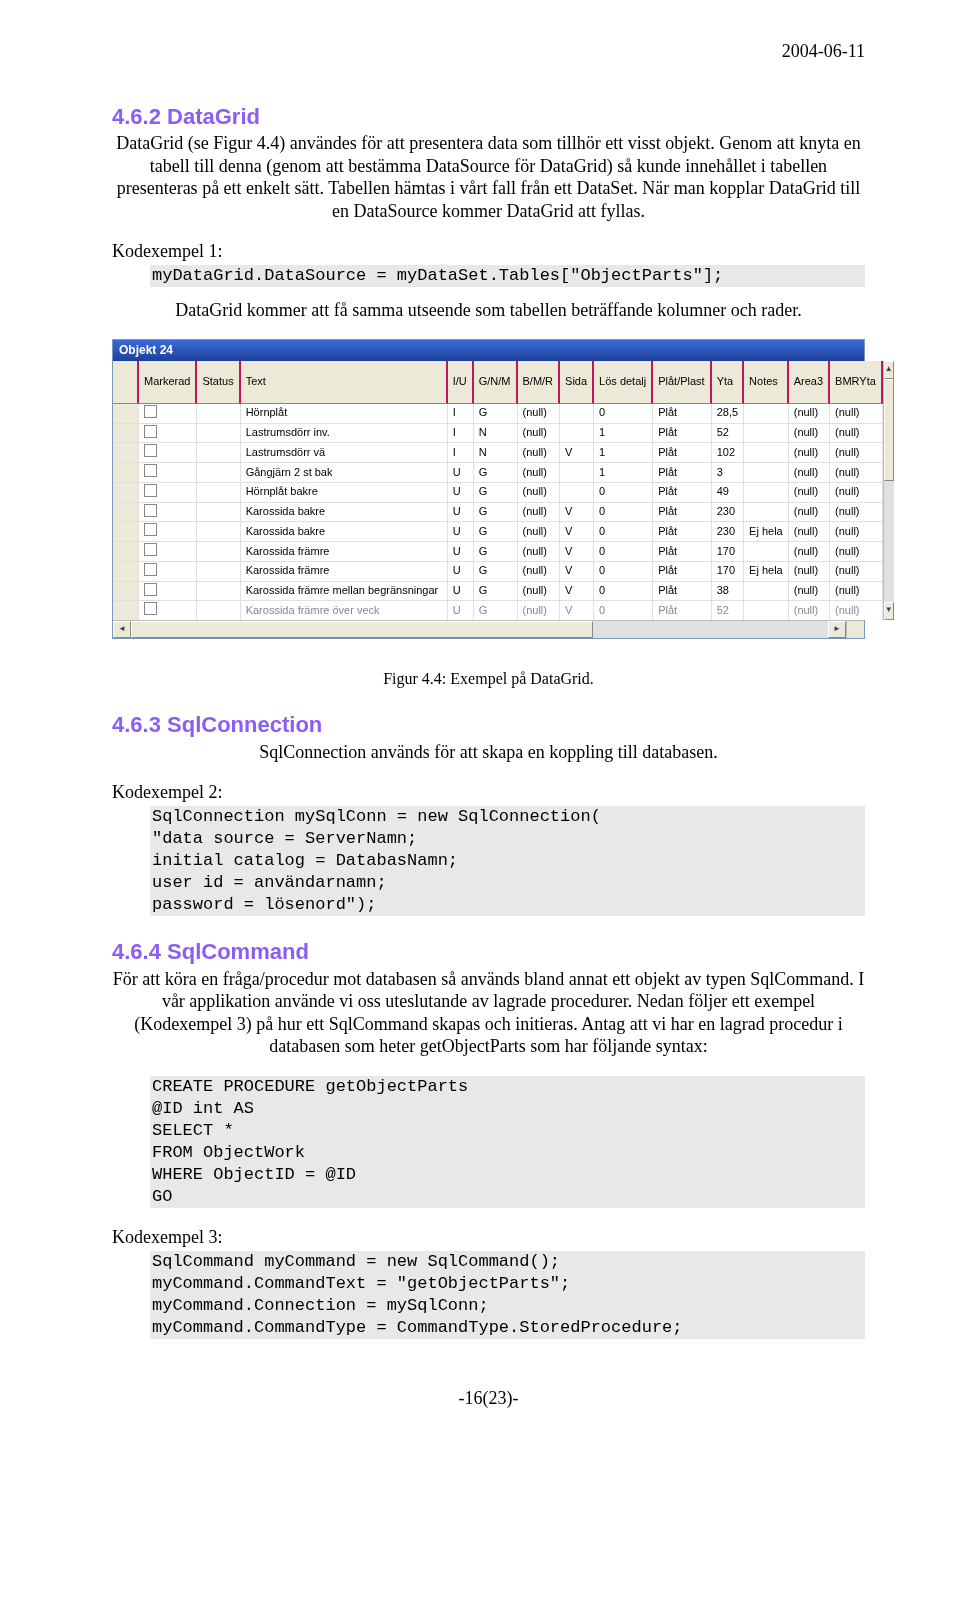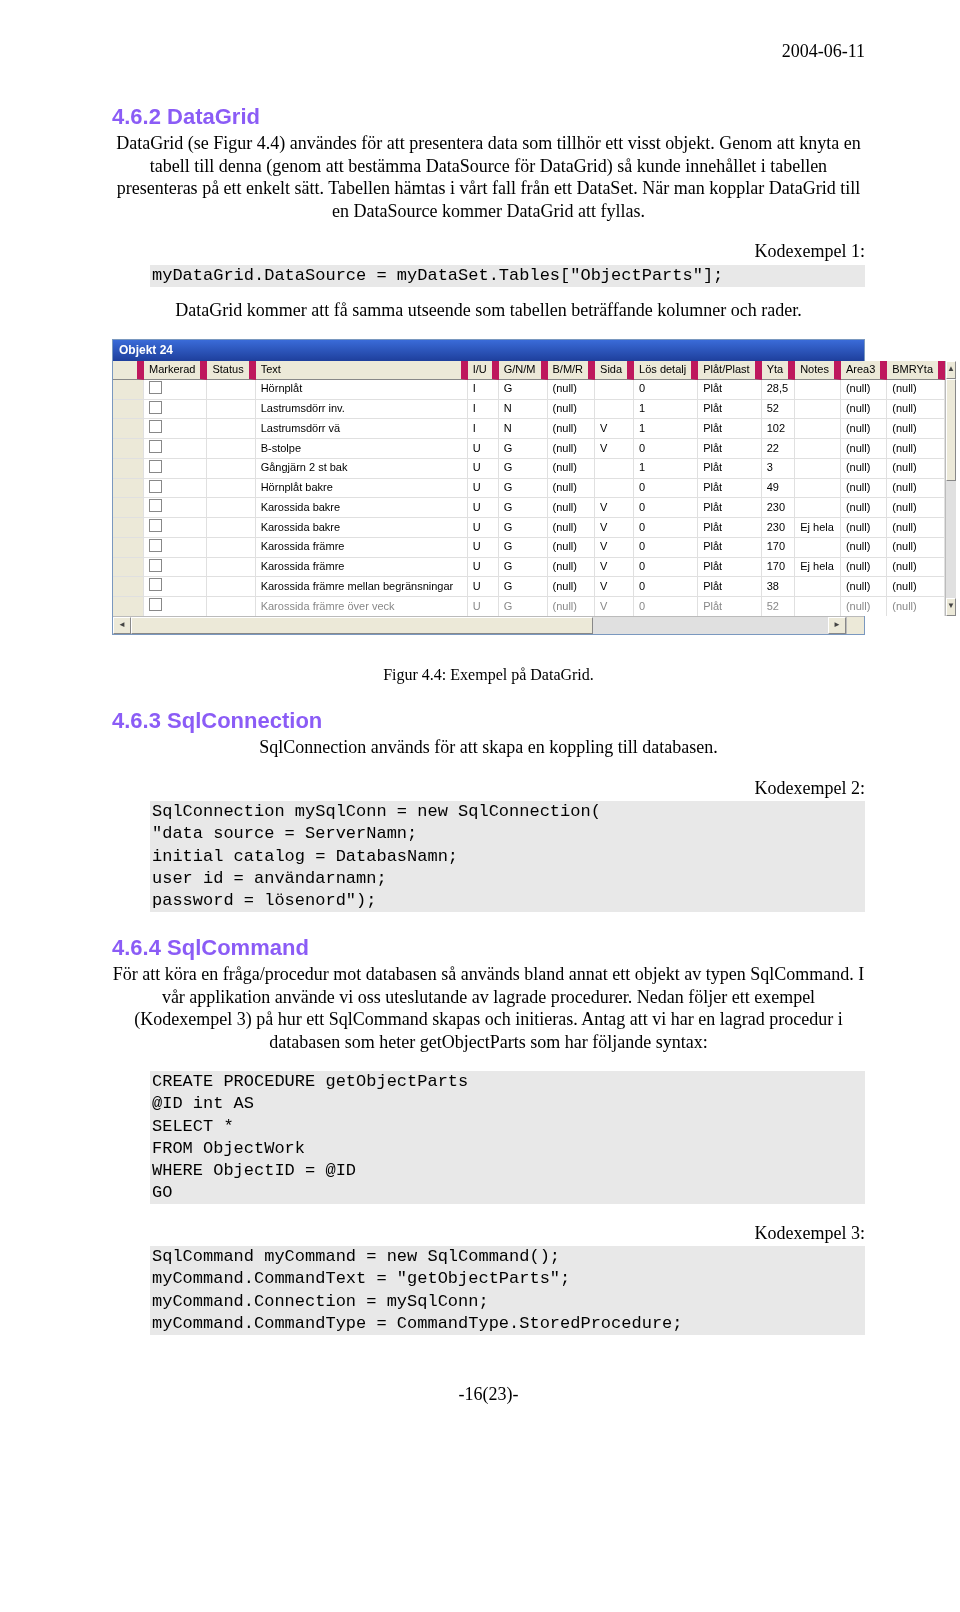--- a/index.html
+++ b/index.html
@@ -22,21 +22,21 @@
     font-family: Arial, Helvetica, sans-serif;
     font-size: 22px;
     font-weight: bold;
     color: #8b5cf6;
     margin: 22px 0 2px 0;
   }
   .para {
     margin: 2px 0 18px 0;
     text-align: center;
   }
-  .para-tight { margin: 2px 0 2px 0; text-align: right; }
+  .para-tight { margin: 2px 0 2px 0; }
   .code-block {
     font-family: 'Courier New', Courier, monospace;
     font-size: 17px;
     background: #e8e8e8;
     padding: 0 2px;
     margin: 0 0 12px 38px;
     white-space: pre;
     line-height: 1.3;
   }
   .fig-caption {
@@ -71,23 +71,23 @@
     display: flex;
   }
   .dg-table {
     border-collapse: separate;
     border-spacing: 0;
     background: #fff;
     flex: 1;
   }
   .dg-table th {
     background: #ece9d8;
-    border-right: 7px solid #be185d;
+    border-right: 2px solid #be185d;
     border-bottom: 1px solid #888;
-    padding: 2px 5px;
+    padding: 14px 5px;
     text-align: left;
     font-weight: normal;
     white-space: nowrap;
   }
   .dg-table td {
     border-right: 1px solid #e0e0e0;
     border-bottom: 1px solid #e0e0e0;
     padding: 1px 5px;
     white-space: nowrap;
     height: 16px;
@@ -225,36 +225,20 @@
             <td>Plåt</td>
             <td>102</td>
             <td></td>
             <td>(null)</td>
             <td>(null)</td>
           </tr>
           <tr>
             <td class="dg-selhead"></td>
             <td><span class="dg-chk"></span></td>
             <td></td>
-            <td>B-stolpe</td>
-            <td>U</td>
-            <td>G</td>
-            <td>(null)</td>
-            <td>V</td>
-            <td>0</td>
-            <td>Plåt</td>
-            <td>22</td>
-            <td></td>
-            <td>(null)</td>
-            <td>(null)</td>
-          </tr>
-          <tr>
-            <td class="dg-selhead"></td>
-            <td><span class="dg-chk"></span></td>
-            <td></td>
             <td>Gångjärn 2 st bak</td>
             <td>U</td>
             <td>G</td>
             <td>(null)</td>
             <td></td>
             <td>1</td>
             <td>Plåt</td>
             <td>3</td>
             <td></td>
             <td>(null)</td>

